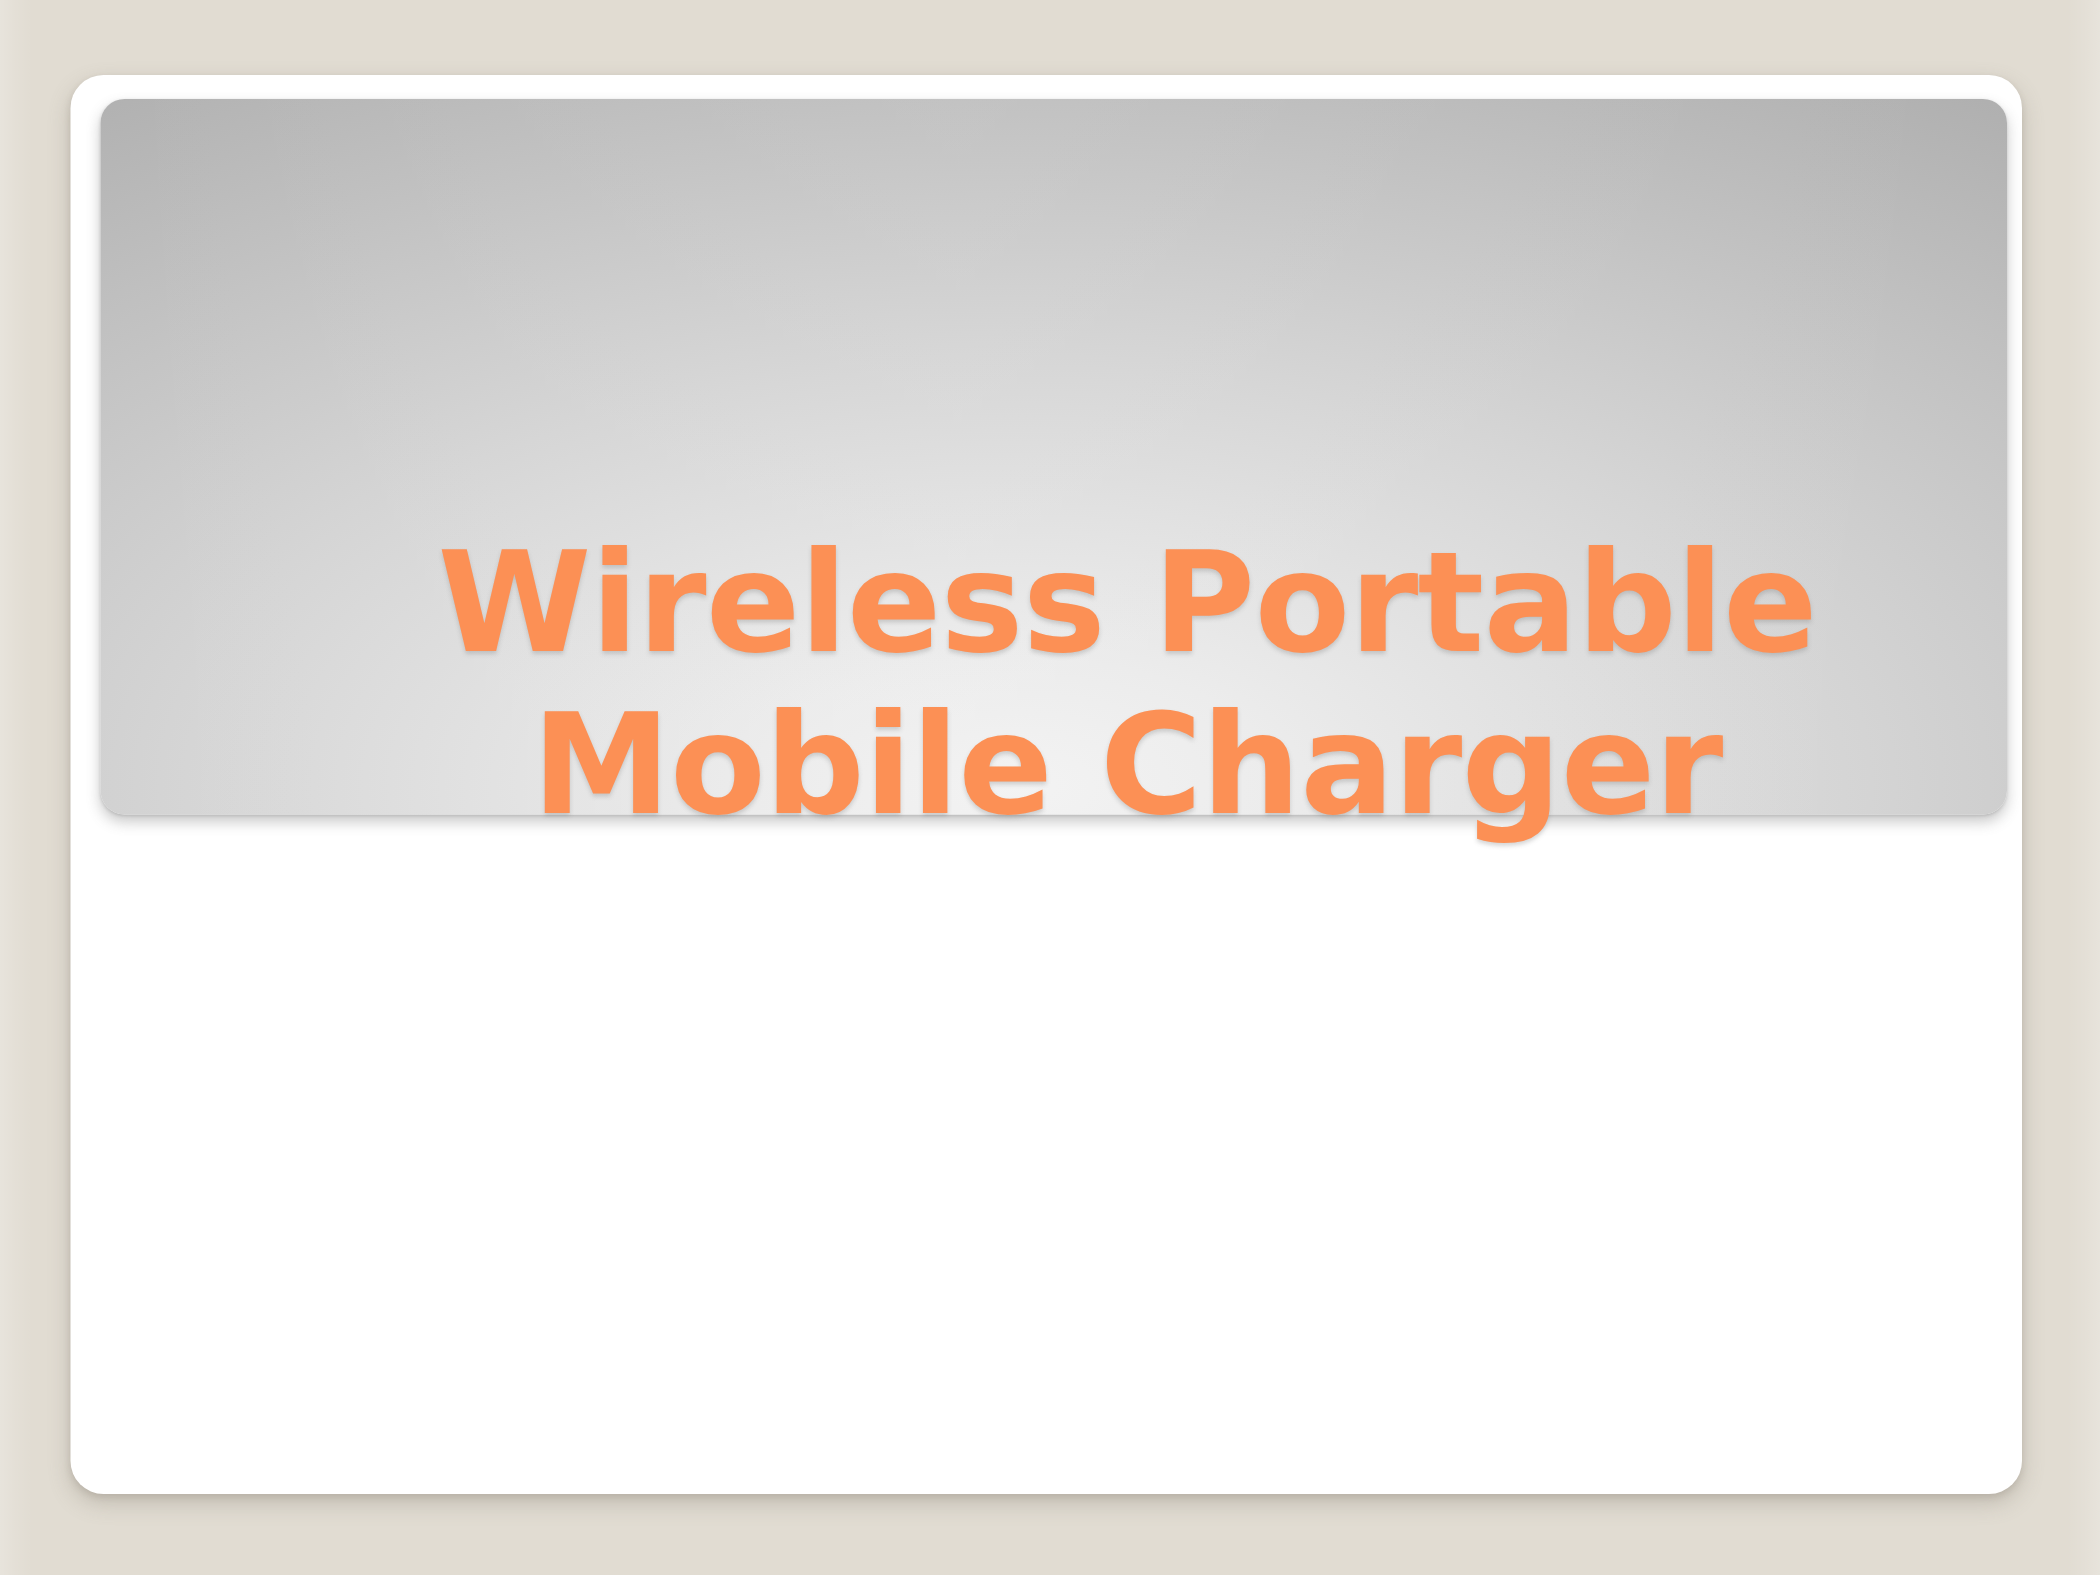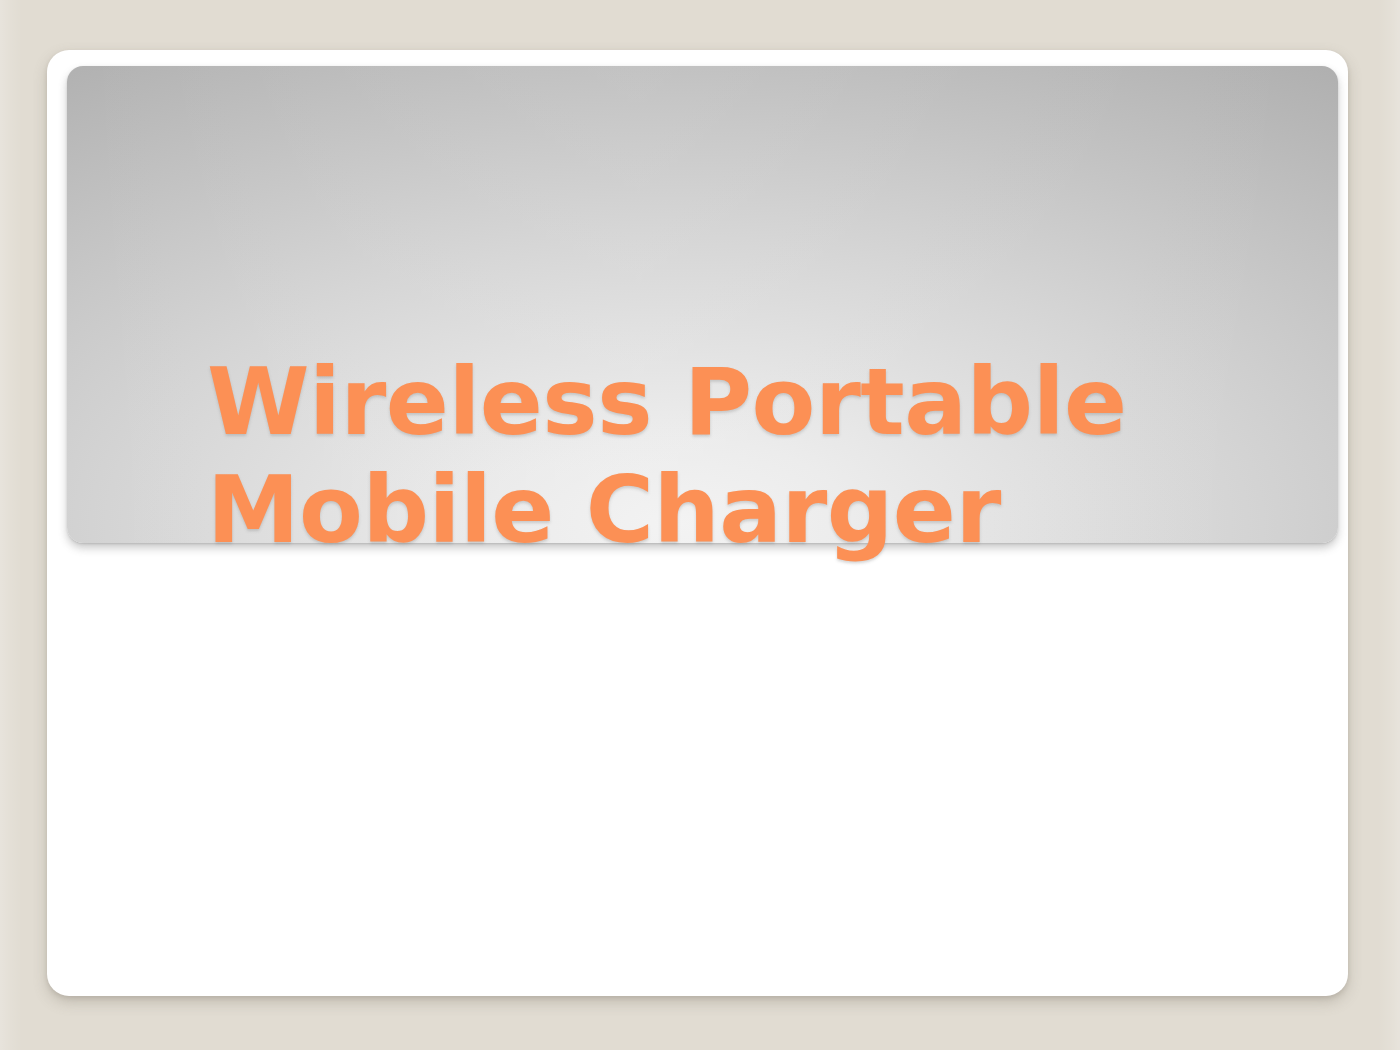--- a/index.html
+++ b/index.html
@@ -91,21 +91,21 @@
         rgba(255,255,255,0.00) 100%);
     pointer-events: none;
   }
 
   
   .title-text {
     position: absolute;
     left: 140px;
     right: 42px;
     top: 282px;
-    text-align: left;
+    text-align: center;
     font-family: "DejaVu Sans", sans-serif;
     font-weight: bold;
     font-size: 93px;
     line-height: 108px;
     letter-spacing: -0.5px;
     color: #fc9055;
     text-shadow: 0 2px 3px rgba(120,120,120,0.30);
     white-space: pre-line;
     z-index: 3;
   }

